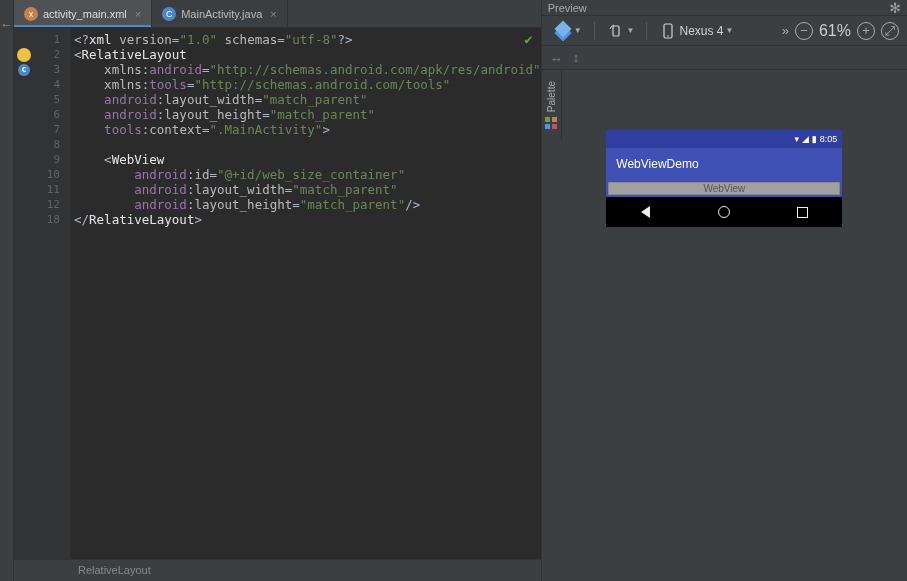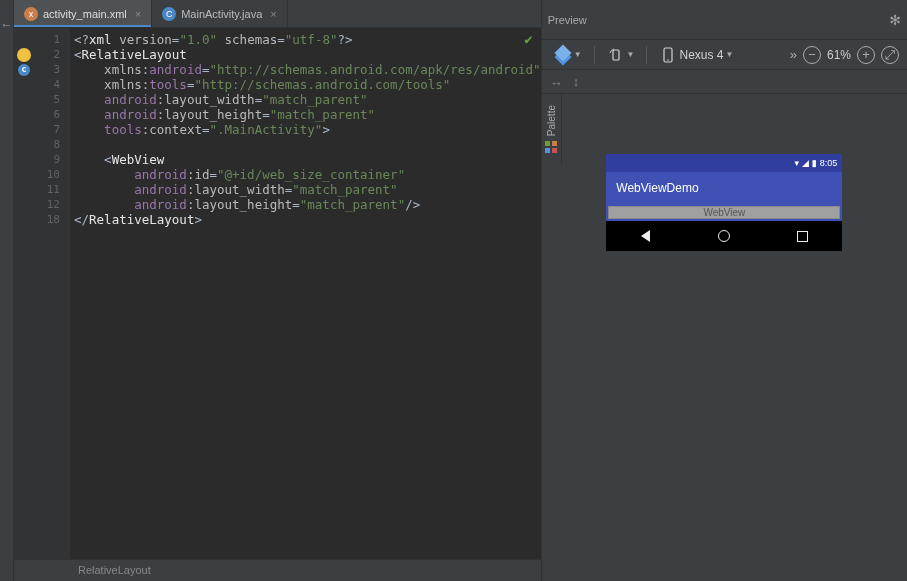--- a/index.html
+++ b/index.html
@@ -34,33 +34,33 @@
   .code-line { height:15px; white-space:pre; }
   .check { position:absolute; top:4px; right:8px; color:#6a9e3f; font-size:14px; }
   .t-def { color:#a9b7c6; }
   .t-tag { color:#e5e5e5; }
   .t-ns { color:#9876aa; }
   .t-attr { color:#bababa;text-align:right; }
   .t-val { color:#6a8759; }
   .t-punc { color:#a9b7c6; }
   .breadcrumb { height:22px; background:#3c3f41; color:#888; font-size:11px; padding:4px 0 0 64px; border-top:1px solid #323232; }
   .right-pane { flex:1; display:flex; flex-direction:column; background:#3c3f41; }
-  .preview-header { height:40px; border-bottom:1px solid #323232; display:flex; align-items:center; justify-content:space-between; padding:0 6px; font-size:11px; color:#aaa; }
+  .preview-header { height:16px; border-bottom:1px solid #323232; display:flex; align-items:center; justify-content:space-between; padding:0 6px; font-size:11px; color:#aaa; }
   .gear { color:#9aa0a6; font-size:14px; }
   .preview-toolbar { height:30px; display:flex; align-items:center; gap:6px; padding:0 8px; border-bottom:1px solid #323232; }
   .tb-btn { display:flex; align-items:center; gap:2px; color:#cfd2d5; font-size:12px; cursor:pointer; padding:3px 4px; }
   .tb-sep { width:1px; height:18px; background:#555; margin:0 2px; }
   .tb-icon { width:18px; height:18px; display:inline-flex; align-items:center; justify-content:center; }
   .layers-icon { position:relative; width:16px; height:16px; }
   .layers-icon span { position:absolute; width:12px; height:12px; transform:rotate(45deg); }
   .layers-icon .l1 { background:#5294e2; left:2px; top:4px; }
   .layers-icon .l2 { background:#7bb1ea; left:2px; top:0; }
   .zoom-row { margin-left:auto; display:flex; align-items:center; gap:6px; }
   .zoom-circle { width:18px; height:18px; border:1.5px solid #aaa; border-radius:50%; display:flex; align-items:center; justify-content:center; font-size:13px; color:#aaa; cursor:pointer; }
-  .zoom-text { font-size:12px; color:#ccc; }
+  .zoom-text { font-size:16px; color:#ccc; }
   .arrows-row { height:24px; display:flex; align-items:center; gap:10px; padding:0 8px; color:#888; font-size:13px; border-bottom:1px solid #323232; }
   .preview-canvas { flex:1; background:#3c3f41; display:flex; align-items:flex-start; justify-content:center; padding-top:60px; position:relative; }
   .palette-tab { position:absolute; left:0; top:0; width:20px; height:70px; background:#3c3f41; border-right:1px solid #323232; display:flex; flex-direction:column; align-items:center; justify-content:center; gap:4px; }
   .palette-text { writing-mode:vertical-rl; transform:rotate(180deg); font-size:10px; color:#aaa; }
   .palette-icon { width:12px; height:12px; }
   .device { width:236px; background:#000; display:flex; flex-direction:column; }
   .status-bar { height:18px; background:#303f9f; display:flex; align-items:center; justify-content:flex-end; gap:3px; padding:0 5px; color:#fff; font-size:9px; }
   .status-icon { font-size:9px; }
   .app-bar { height:32px; background:#3f51b5; display:flex; align-items:center; padding:0 10px; color:#fff; font-size:12px; font-weight:500; }
   .content { flex:1; height:313px; padding:2px; background:#3f51b5; }

